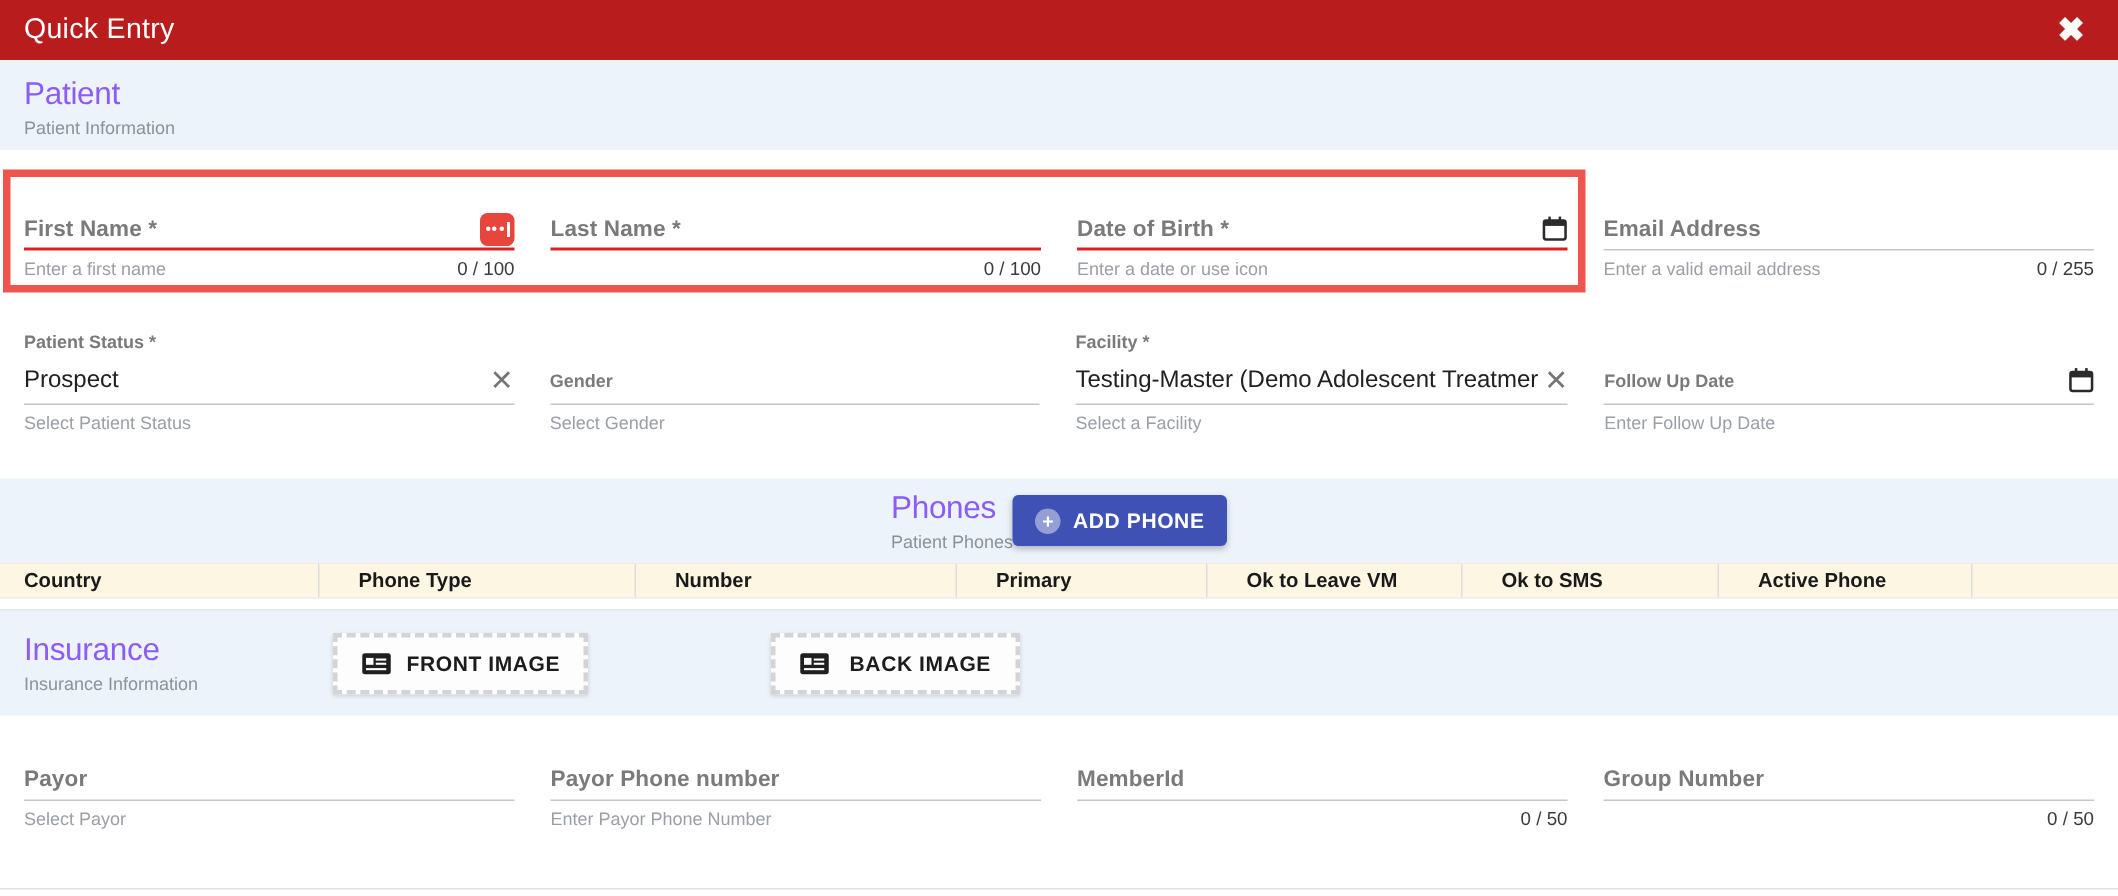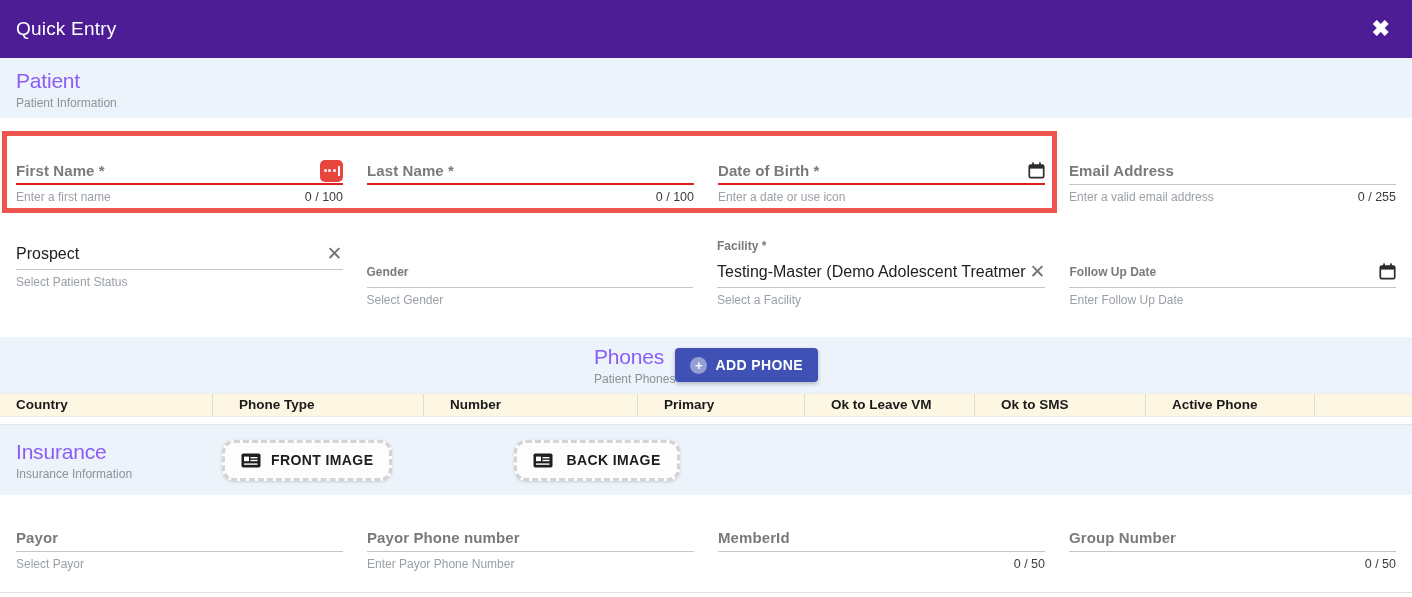--- a/index.html
+++ b/index.html
@@ -1,20 +1,20 @@
 <!DOCTYPE html>
 <html><head>
 <meta charset="utf-8">
 <style>
   * { margin: 0; padding: 0; box-sizing: border-box; }
   body { font-family: "Liberation Sans", sans-serif; background: #fff; }
   .page { position: relative; width: 1412px; height: 597px; background: #fff; overflow: hidden; }
 
   
-  .topbar { height: 58px; background: #4c1d95; display: flex; align-items: center;
+  .topbar { height: 40px; background: #b91c1c; display: flex; align-items: center;
             justify-content: space-between; padding: 0 22px 0 16px; text-align: right; }
   .topbar-title { color: #fff; font-size: 19px; letter-spacing: .2px; }
   .close-btn { color: #fff; font-size: 22px; font-weight: bold; cursor: pointer; line-height: 1; }
 
   
   .band { background: #ecf3fb; padding: 10px 16px 8px; }
   .band-title { font-size: 21px; font-weight: normal; color: #8b5cf6; letter-spacing: -.2px; line-height: 26px; }
   .band-sub { font-size: 12px; color: #8d9299; margin-top: 2px; }
 
   
@@ -66,21 +66,21 @@
   .ph-col { font-size: 13.5px; font-weight: bold; color: #1a1a1a; padding: 3px 0 4px 26px;
             border-right: 1px solid #ddd; white-space: nowrap; overflow: hidden; }
   .ph-col:first-child { padding-left: 16px; }
   .ph-col:last-child { border-right: none; flex: 1 1 auto; }
 
   
   .ins-band { margin-top: 7px; background: #ecf3fb; border-top: 1px solid #e6e6e6;
               height: 71px; display: flex; align-items: center; padding: 0 16px; }
   .ins-titles { width: 206px; }
   .img-btn { display: flex; align-items: center; gap: 10px; background: #fdfdfd;
-             border: 3px dashed #d4d4d4; border-radius: 12px; height: 41px; padding: 0 16px;
+             border: 3px dashed #d4d4d4; border-radius: 0; height: 41px; padding: 0 16px;
              font-size: 14px; font-weight: bold; color: #1c1c1c; letter-spacing: .4px; cursor: pointer;
              font-family: "Liberation Sans", sans-serif; box-shadow: 0 1px 3px rgba(0,0,0,.15); }
   .img-btn + .img-btn { margin-left: 122px; gap: 13px; }
 
   .row3 { margin-top: 30px; }
   .bottom-line { position: absolute; left: 0; right: 0; bottom: 4px; border-top: 1px solid #e2e2e2; }
 </style>
 </head>
 <body>
 
@@ -155,20 +155,21 @@
           <span class="f-helper">Enter a valid email address</span>
           <span class="f-counter">0 / 255</span>
         </div>
       </div>
     </div>
   </div>
 
   <div class="grid4 row2">
 
     <div>
+      <div class="top-label">Patient Status *</div>
       <div class="value-row">
         <span class="f-value">Prospect</span>
         <span class="clear-x">✕</span>
       </div>
       <div class="underline-gray"></div>
       <div class="helper-row">
         <span class="f-helper">Select Patient Status</span>
       </div>
     </div>
 

